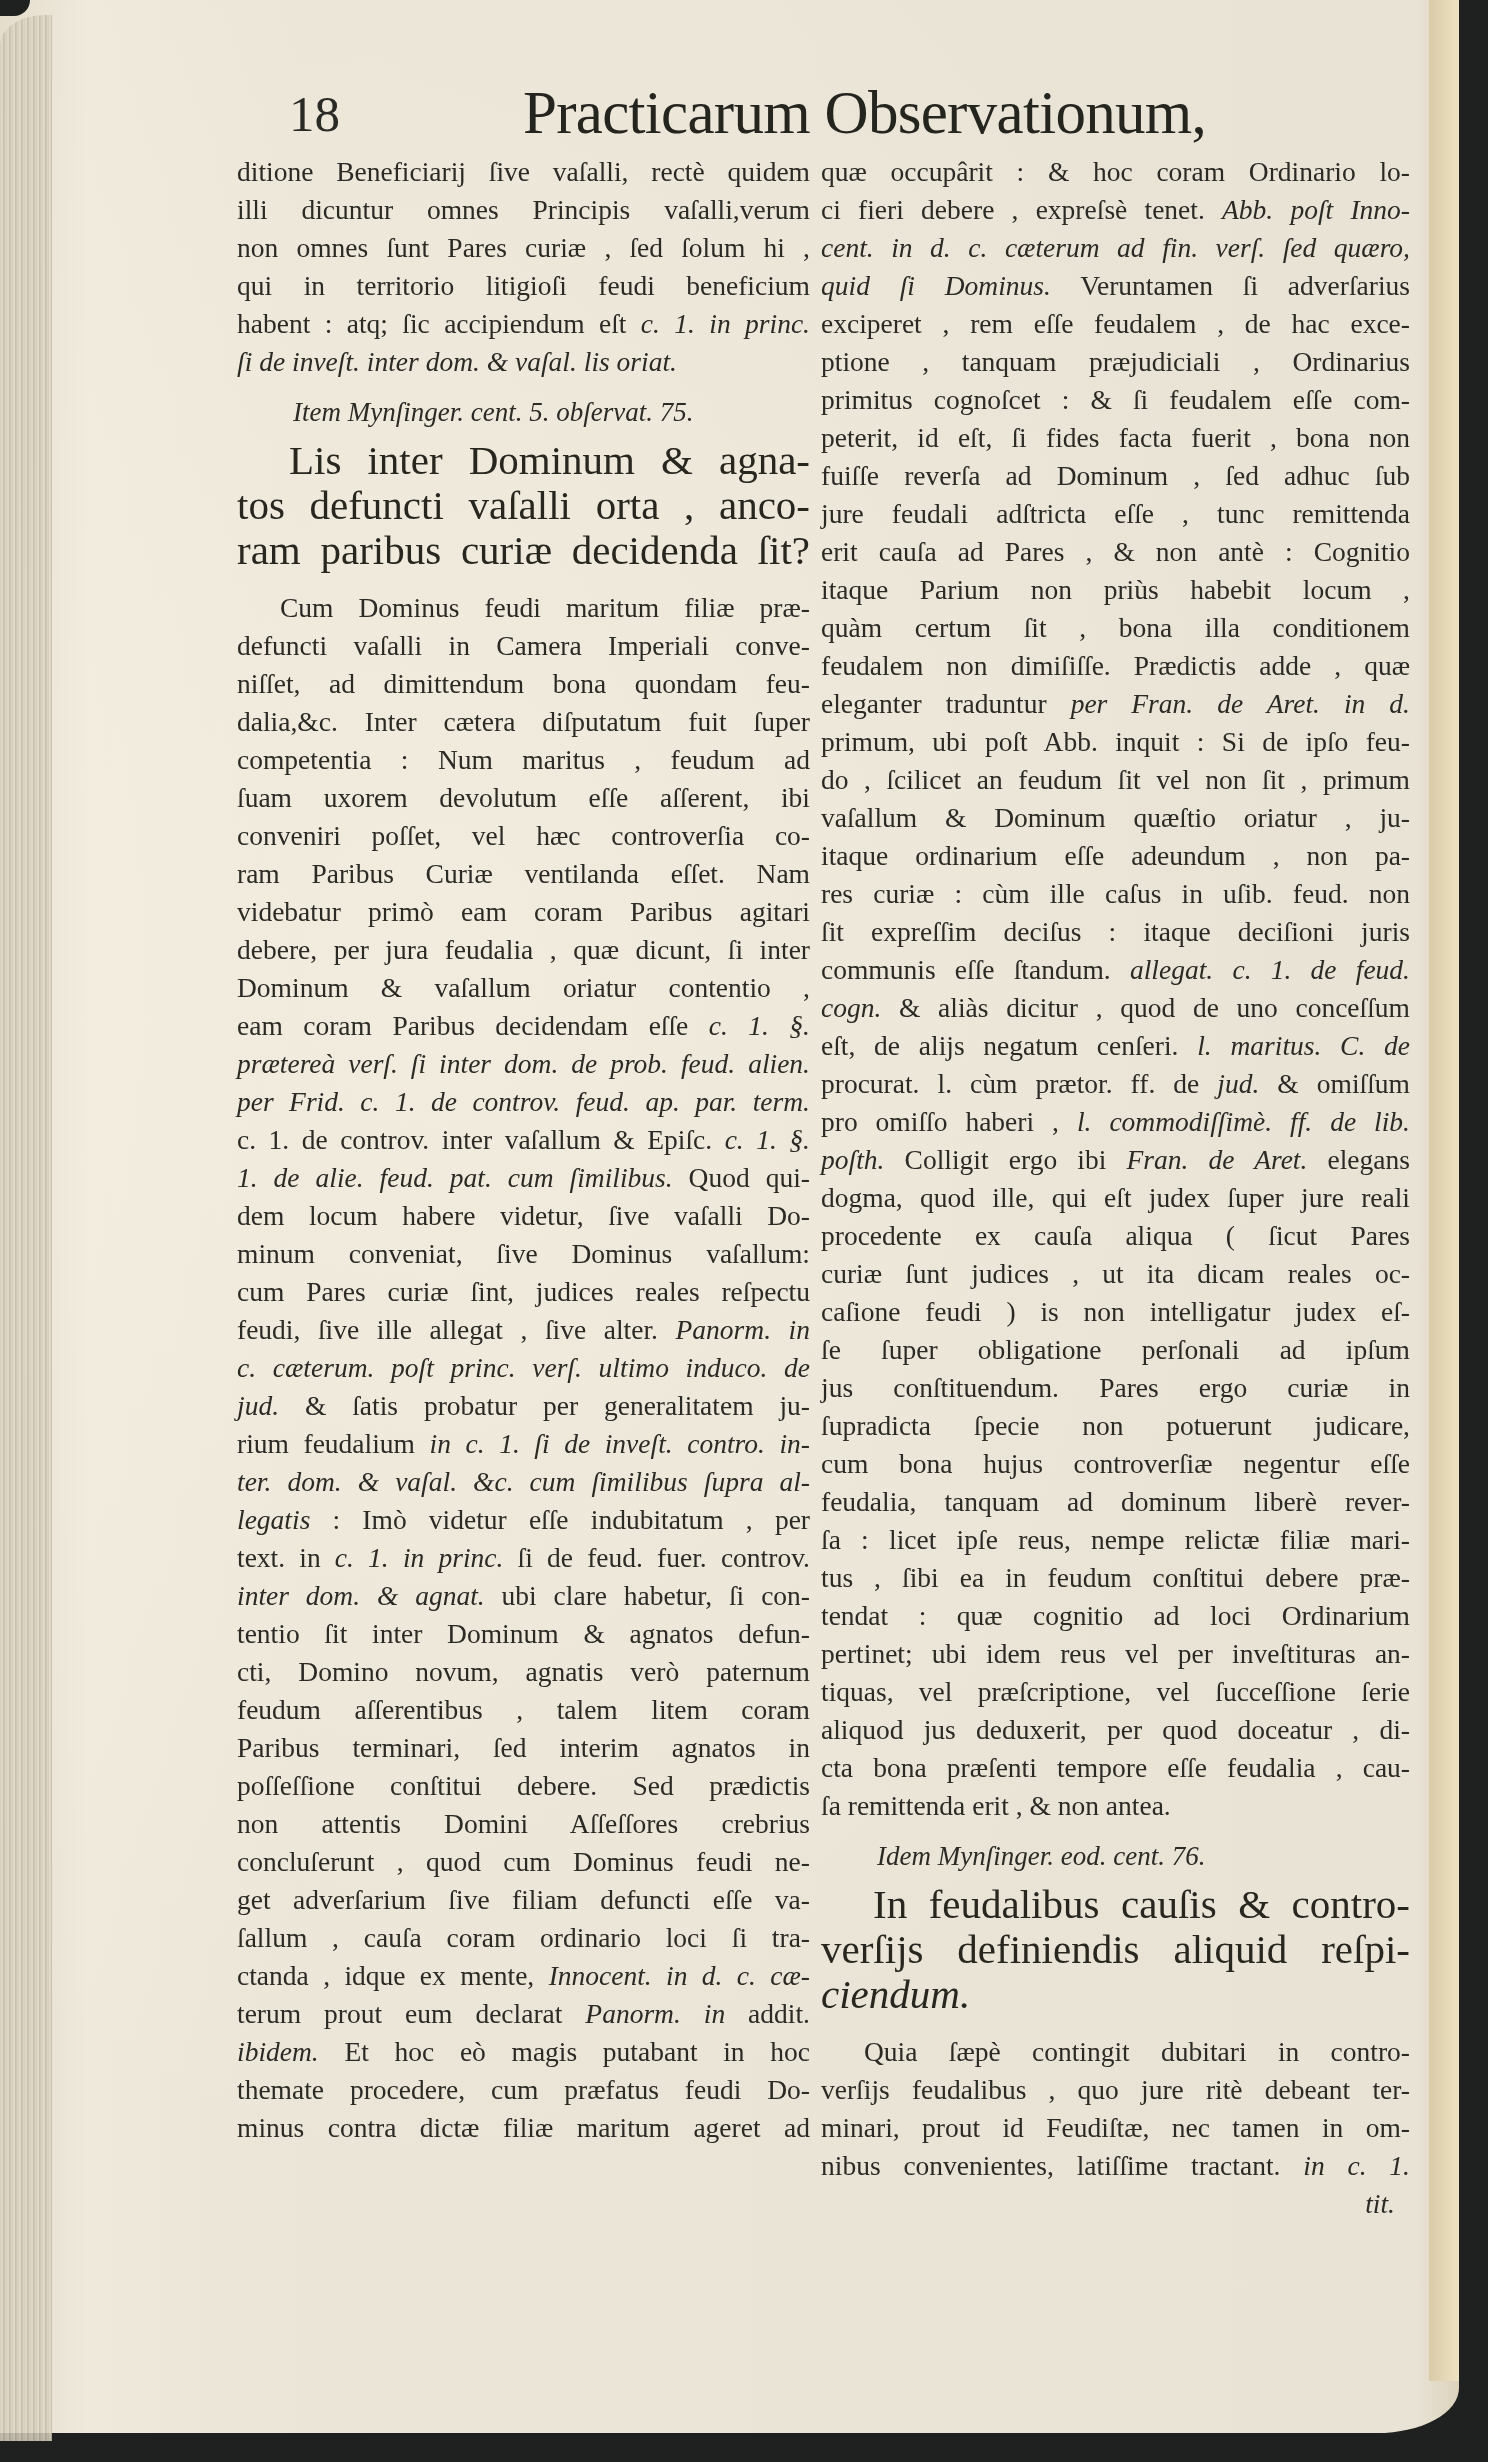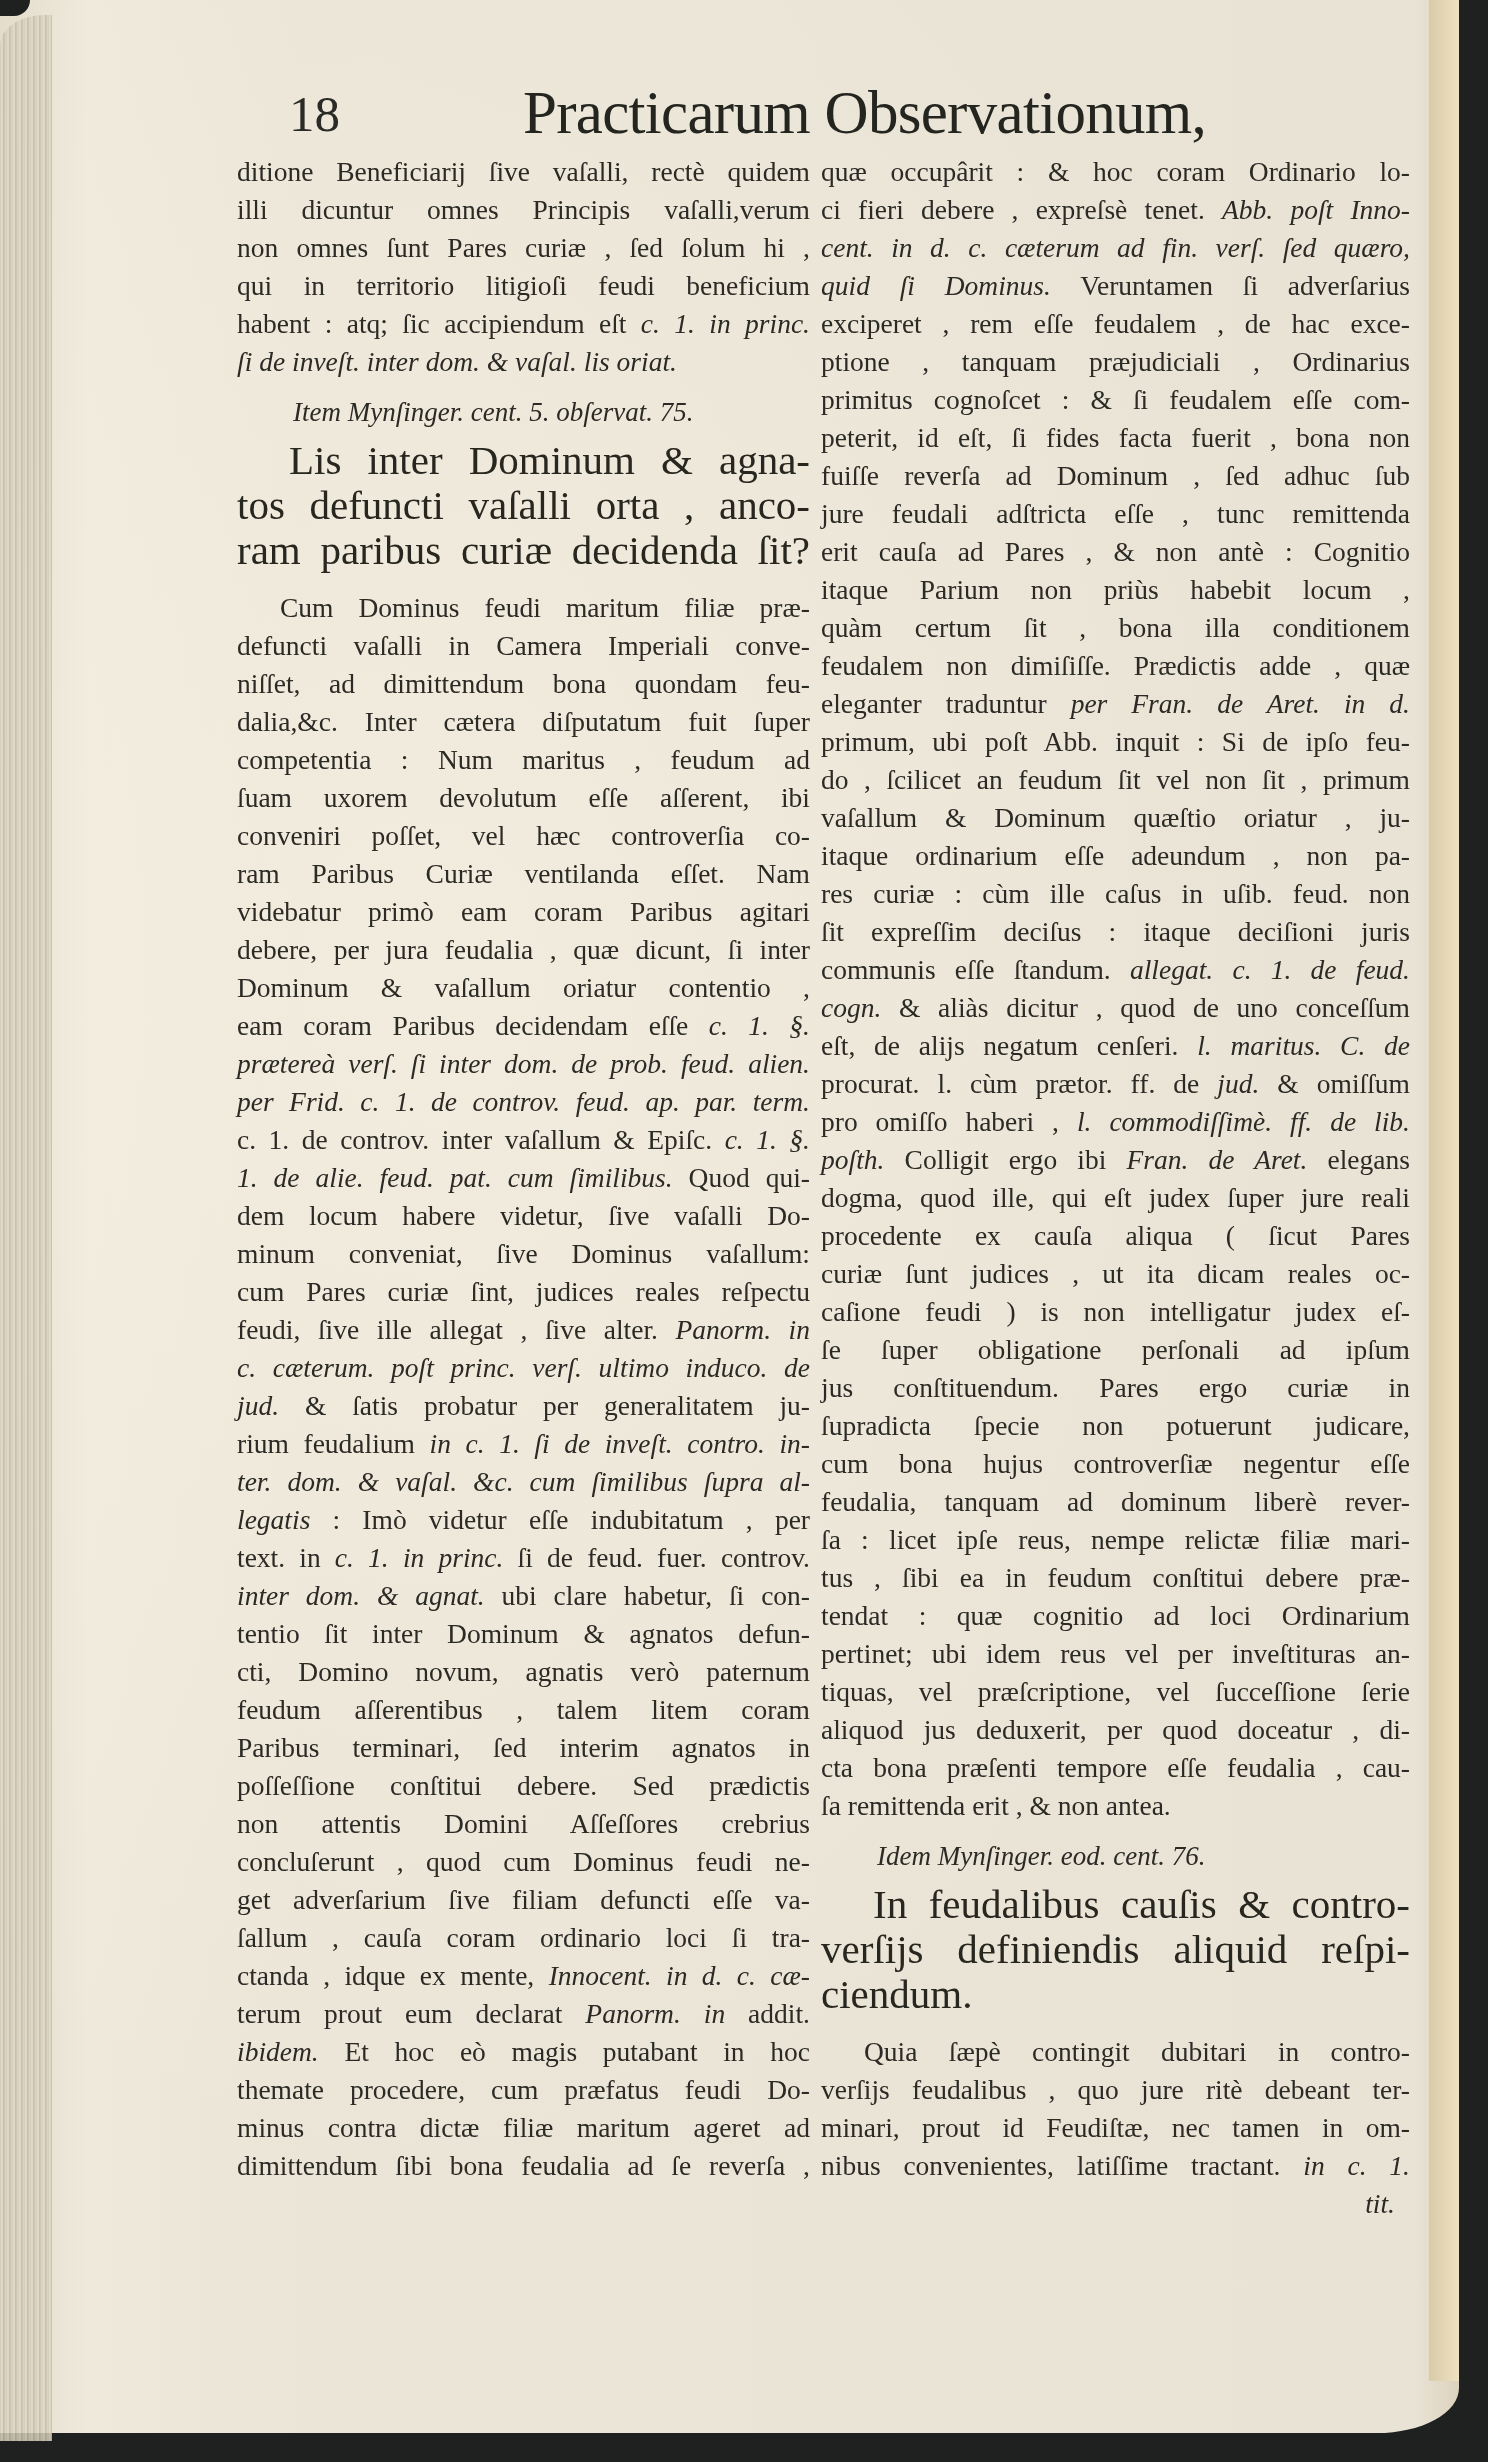--- a/index.html
+++ b/index.html
@@ -53,21 +53,21 @@
   .line.last { text-align-last:left; }
   .sig {
     display:block; font-style:italic; font-size:27px; height:57px; line-height:63px;
     padding-left:56px; white-space:nowrap;
   }
   .heading {
     display:block; font-size:41px; line-height:45px; white-space:nowrap;
     text-align:justify; text-align-last:justify; height:45px; color:#27261f;
   }
   .heading.first { padding-left:52px; }
-  .heading.last { text-align-last:left; }
+  .heading.last { text-align-last:left;font-style:italic; }
   .para-first { padding-left:43px; }
 </style>
 </head>
 <body>
 
 <div class="page">
   <div class="page-edge"></div>
   <div class="corner-dark"></div>
   <div class="next-page-strip"></div>
 
@@ -122,21 +122,20 @@
       <span class="line">poſſeſſione conſtitui debere. Sed prædictis</span>
       <span class="line">non attentis Domini Aſſeſſores crebrius</span>
       <span class="line">concluſerunt , quod cum Dominus feudi ne-</span>
       <span class="line">get adverſarium ſive filiam defuncti eſſe va-</span>
       <span class="line">ſallum , cauſa coram ordinario loci ſi tra-</span>
       <span class="line">ctanda , idque ex mente, <i>Innocent. in d. c. cæ-</i></span>
       <span class="line">terum prout eum declarat <i>Panorm. in</i> addit.</span>
       <span class="line"><i>ibidem.</i> Et hoc eò magis putabant in hoc</span>
       <span class="line">themate procedere, cum præfatus feudi Do-</span>
       <span class="line">minus contra dictæ filiæ maritum ageret ad</span>
-      <span class="line">dimittendum ſibi bona feudalia ad ſe reverſa ,</span>
     </div>
   <div class="col col-right" id="rightcol">
       <span class="line">quæ occupârit : &amp; hoc coram Ordinario lo-</span>
       <span class="line">ci fieri debere , expreſsè tenet. <i>Abb. poſt Inno-</i></span>
       <span class="line"><i>cent. in d. c. cæterum ad fin. verſ. ſed quæro,</i></span>
       <span class="line"><i>quid ſi Dominus.</i> Veruntamen ſi adverſarius</span>
       <span class="line">exciperet , rem eſſe feudalem , de hac exce-</span>
       <span class="line">ptione , tanquam præjudiciali , Ordinarius</span>
       <span class="line">primitus cognoſcet : &amp; ſi feudalem eſſe com-</span>
       <span class="line">peterit, id eſt, ſi fides facta fuerit , bona non</span>

